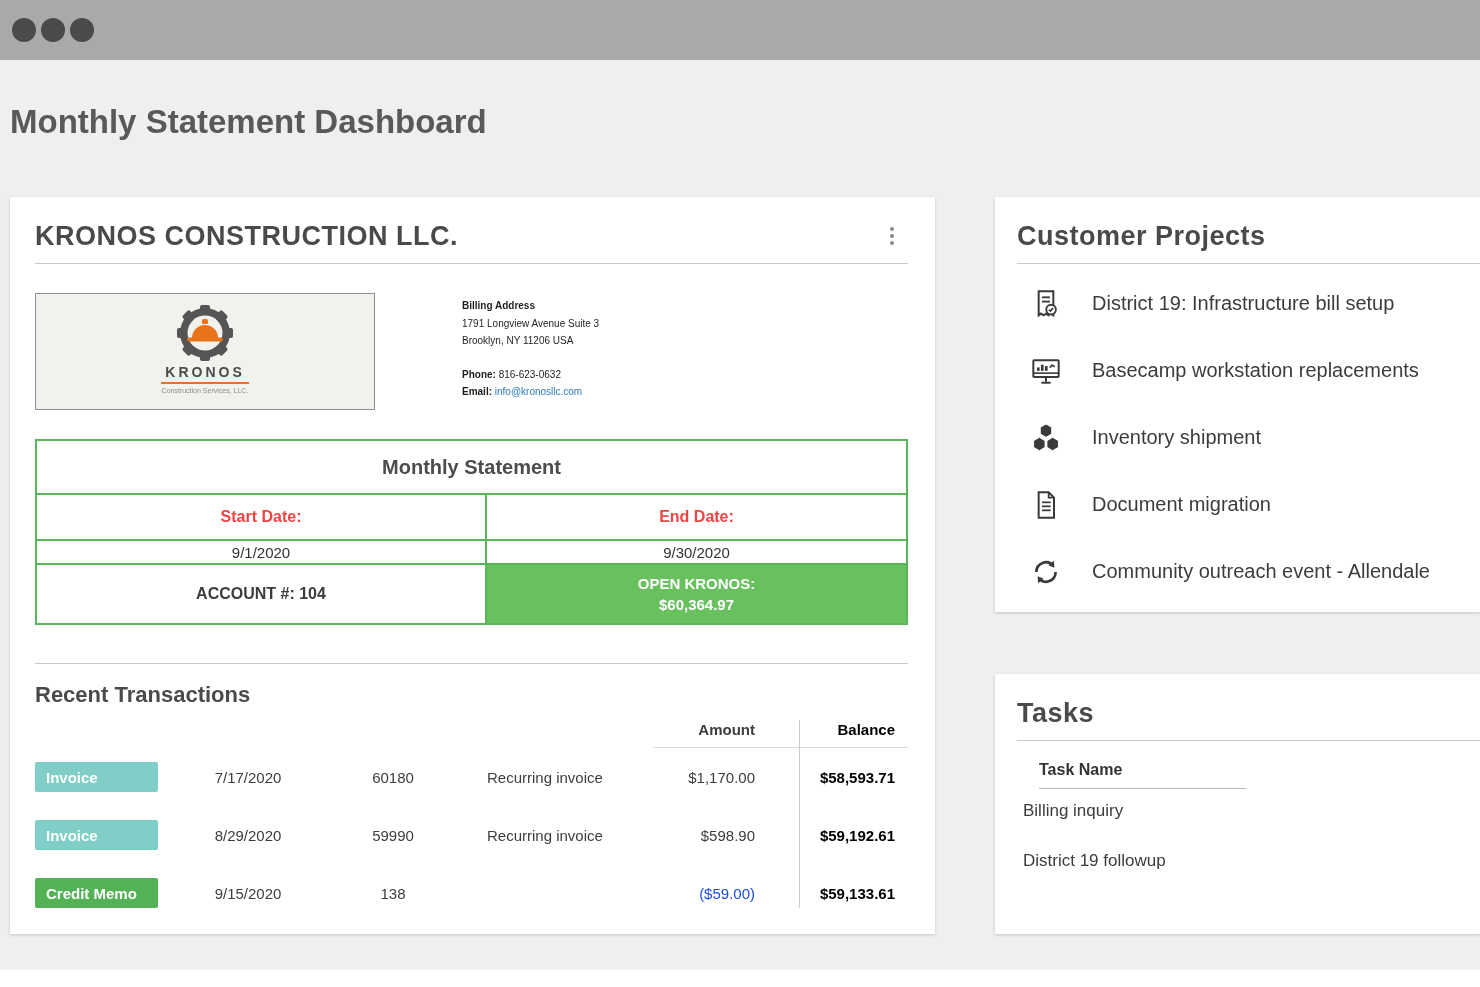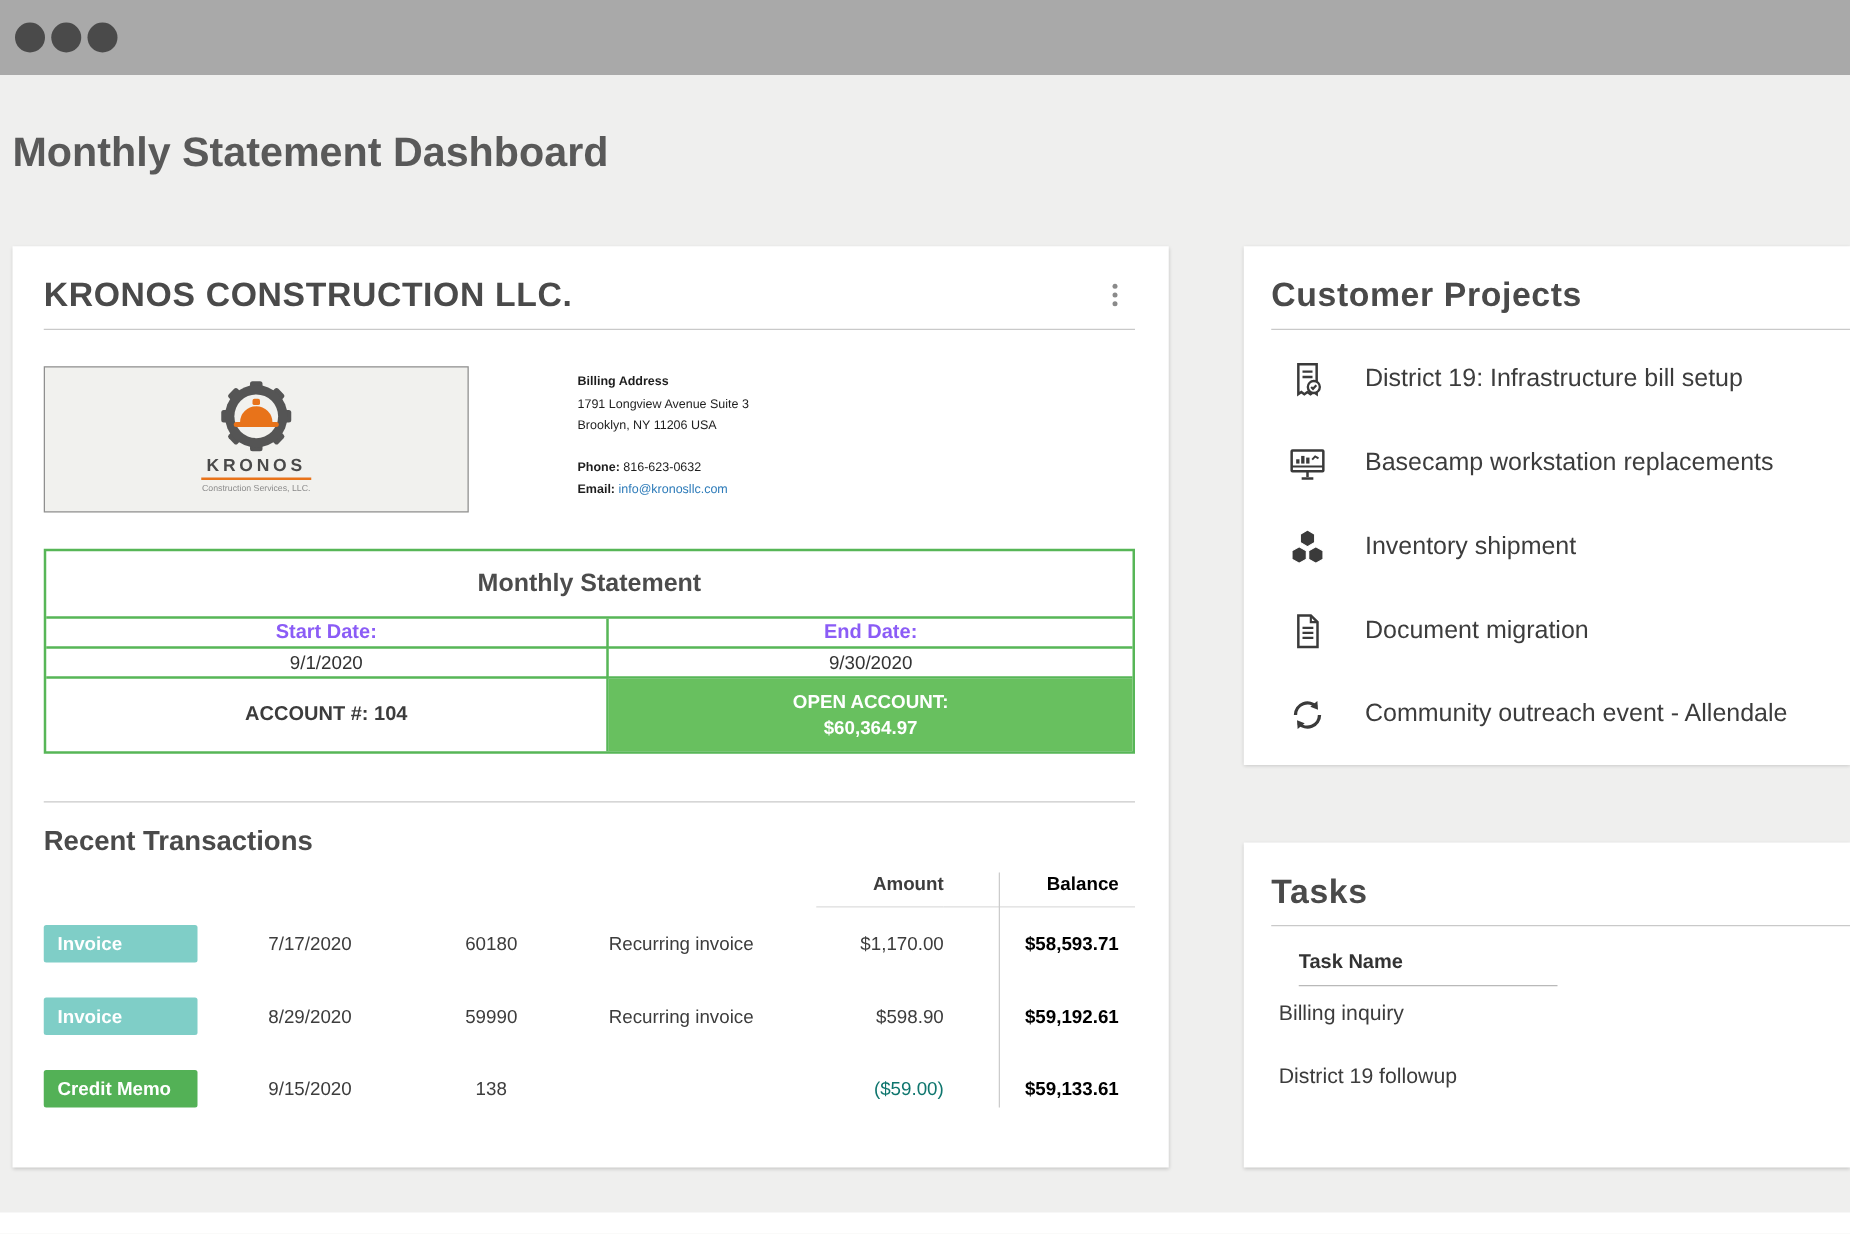--- a/index.html
+++ b/index.html
@@ -33,41 +33,41 @@
   .billing b{font-weight:700}
   .b-gap{height:16px}
   .email-link{color:#2d7bb9;text-decoration:none;cursor:pointer}
 
   
   .st-table{margin-top:29px;border:2px solid #57b657}
   .st-title{height:54px;display:flex;align-items:center;justify-content:center;font-size:20px;font-weight:700;color:#4c4c4c;border-bottom:2px solid #57b657}
   .st-row{display:grid;grid-template-columns:450px 1fr}
   .st-row .st-cell{display:flex;align-items:center;justify-content:center;text-align:center}
   .st-row .st-cell:first-child{border-right:2px solid #57b657}
-  .st-labels .st-cell{height:24px;font-size:16px;font-weight:700;color:#8b5cf6;border-bottom:2px solid #57b657}
+  .st-labels .st-cell{height:46px;font-size:16px;font-weight:700;color:#ef4444;border-bottom:2px solid #57b657}
   .st-values .st-cell{height:24px;font-size:15px;color:#333;border-bottom:2px solid #57b657}
   .st-account .st-cell{height:58px}
   .st-account .acct{font-size:16px;font-weight:700;color:#3c3c3c}
   .st-account .balance{background:#68c05f;color:#fff;flex-direction:column;gap:4px;font-weight:700;font-size:15px}
 
   
   .tx-heading{margin-top:18px;font-size:22px;font-weight:700;color:#4a4a4a}
   .tx-table{position:relative;margin-top:4px}
   .tx-vline{position:absolute;left:764px;top:8px;bottom:14px;width:1px;background:#ccc}
   .tx-head,.tx-row{display:grid;grid-template-columns:128px 170px 120px 200px 102px 153px;align-items:center}
   .tx-head{height:36px;font-size:15px;font-weight:700;color:#555}
   .tx-head .c5,.tx-head .c6{border-bottom:1px solid #ddd;height:100%;display:flex;align-items:center;justify-content:flex-end}
   .tx-row{height:58px}
   .badge{width:123px;height:30px;border-radius:2px;color:#fff;font-weight:700;font-size:15px;display:flex;align-items:center;padding-left:11px}
   .badge.teal{background:#7fcec7}
   .badge.green{background:#53b156}
   .c2,.c3{text-align:center;font-size:15px;color:#3d3d3d}
   .c4{padding-left:34px;font-size:15px;color:#3d3d3d}
   .c5{text-align:right;font-size:15px;color:#3d3d3d}
-  .c5.neg{color:#0f766e}
+  .c5.neg{color:#1d4ed8}
   .c6{text-align:right;font-size:15px;font-weight:700;color:#000000;padding-right:13px}
 
   
   .proj-list{margin-top:6px}
   .proj-item{display:flex;align-items:center;height:67px;cursor:pointer}
   .proj-icon{width:32px;height:32px;margin-left:13px;flex:none}
   .proj-label{margin-left:30px;font-size:20px;color:#3c3c3c;white-space:nowrap}
 
   
   .task-head{position:relative;margin-top:20px;height:30px}
@@ -143,21 +143,21 @@
         <div class="st-cell">Start Date:</div>
         <div class="st-cell">End Date:</div>
       </div>
       <div class="st-row st-values">
         <div class="st-cell">9/1/2020</div>
         <div class="st-cell">9/30/2020</div>
       </div>
       <div class="st-row st-account">
         <div class="st-cell acct">ACCOUNT #: 104</div>
         <div class="st-cell balance">
-          <div>OPEN ACCOUNT:</div>
+          <div>OPEN KRONOS:</div>
           <div>$60,364.97</div>
         </div>
       </div>
     </div>
 
     <div class="rule big-gap"></div>
 
     <h3 class="tx-heading">Recent Transactions</h3>
 
     <div class="tx-table">

